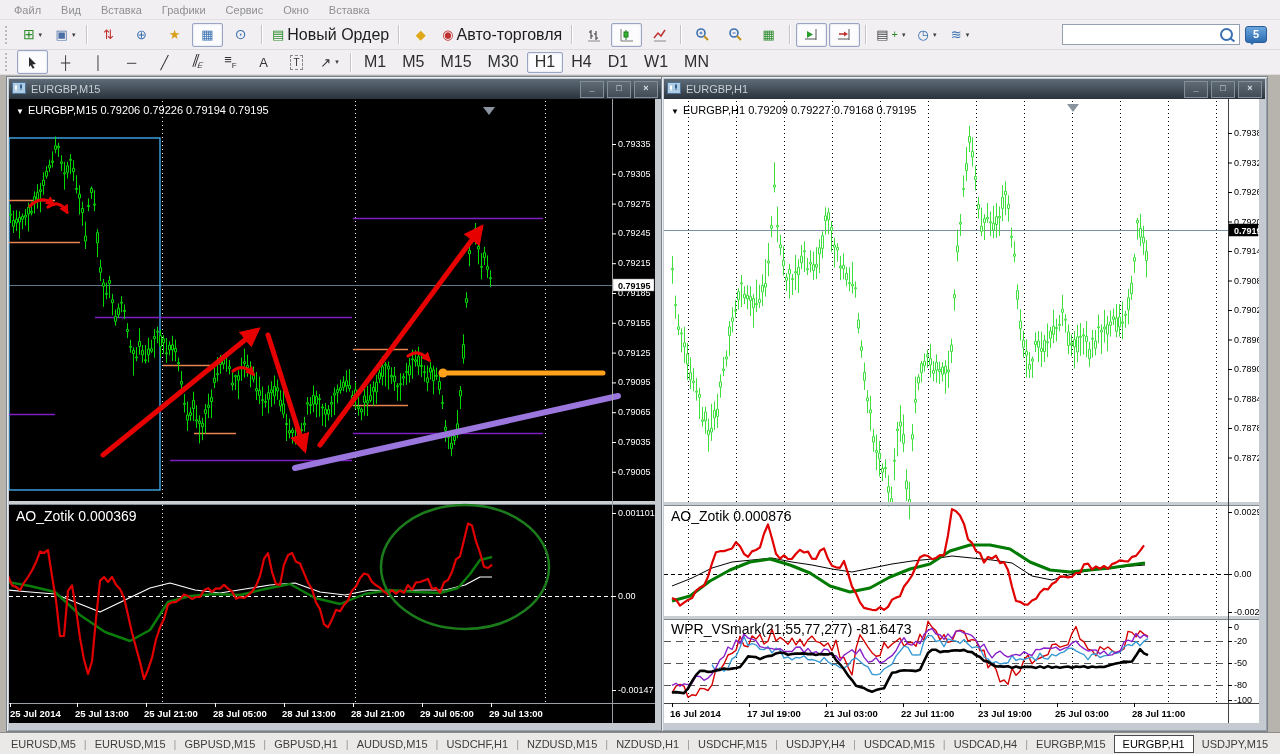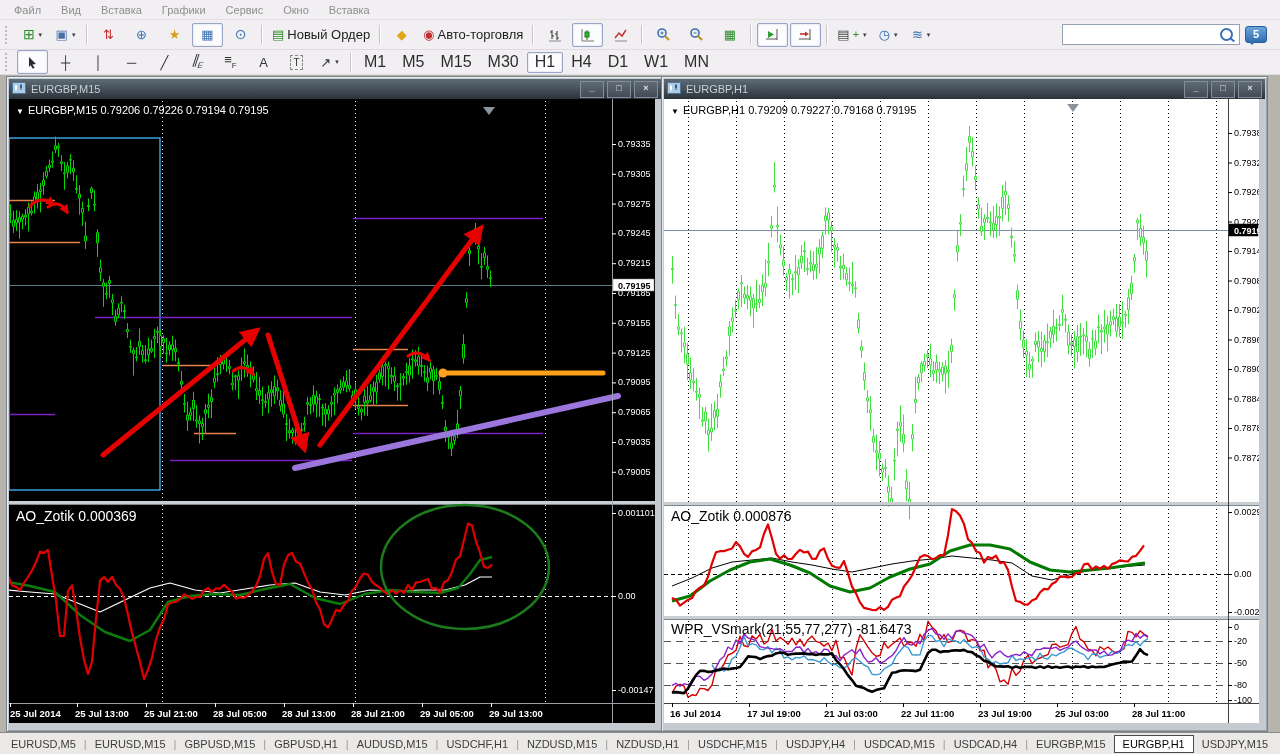--- a/index.html
+++ b/index.html
@@ -9,21 +9,21 @@
   .menubar{height:19px;background:#f1eff2;display:flex;align-items:center;padding-left:4px;border-bottom:1px solid #e2e0e4}
   .menu-item{font-size:11px;color:#8f8f8f;padding:2px 10px;cursor:default}
   .toolbar{background:#f1eff2;display:flex;align-items:center;padding:0 3px;border-bottom:1px solid #dddbe0}
   .tb1{height:29px}
   .tb2{height:24px}
   .thandle{width:5px;height:18px;border-left:2px dotted #bcbac0;margin:0 4px 0 2px}
   .tsep{width:1px;height:19px;background:#c6c4ca;border-right:1px solid #fff;margin:0 4px}
   .tbtn{height:22px;min-width:23px;display:flex;align-items:center;justify-content:center;gap:3px;
         border:1px solid transparent;border-radius:2px;margin:0 1px;padding:0 3px;font-size:14px;cursor:default}
   .tbtn.pressed{background:#fcfcfe;border-color:#9aa4c4;box-shadow:inset 0 0 2px #c4cada}
-  .tbtn .lbl{font-size:13px;color:#1d1d1d;white-space:nowrap}
+  .tbtn .lbl{font-size:16px;color:#1d1d1d;white-space:nowrap}
   .caret{font-size:7px;color:#3c3c3c;margin-left:1px}
   .gly{font-size:13px;line-height:13px}
   .gly .sub{font-size:8px;color:#333;vertical-align:sub}
   .boxedT{border:1px dashed #888;padding:0 2px;font-size:10px}
   .skew{display:inline-block;transform:skewX(-18deg)}
   .tfbtn{height:19px;padding:0 7px;font-size:16px;color:#2e2e2e;border:1px solid transparent;border-radius:2px;display:flex;align-items:center}
   .tfbtn.pressed{background:#fcfcfe;border-color:#9aa4c4;box-shadow:inset 0 0 2px #c4cada}
   .searchwrap{margin-left:auto;display:flex;align-items:center;gap:5px;padding-right:10px}
   .searchbox{width:168px;height:19px;background:#fff;border:1px solid #93a0b2;display:flex;align-items:center;justify-content:flex-end;padding:0 4px}
   .searchbox input{border:none;outline:none;flex:1;font-size:11px;font-family:"Liberation Sans",sans-serif}

